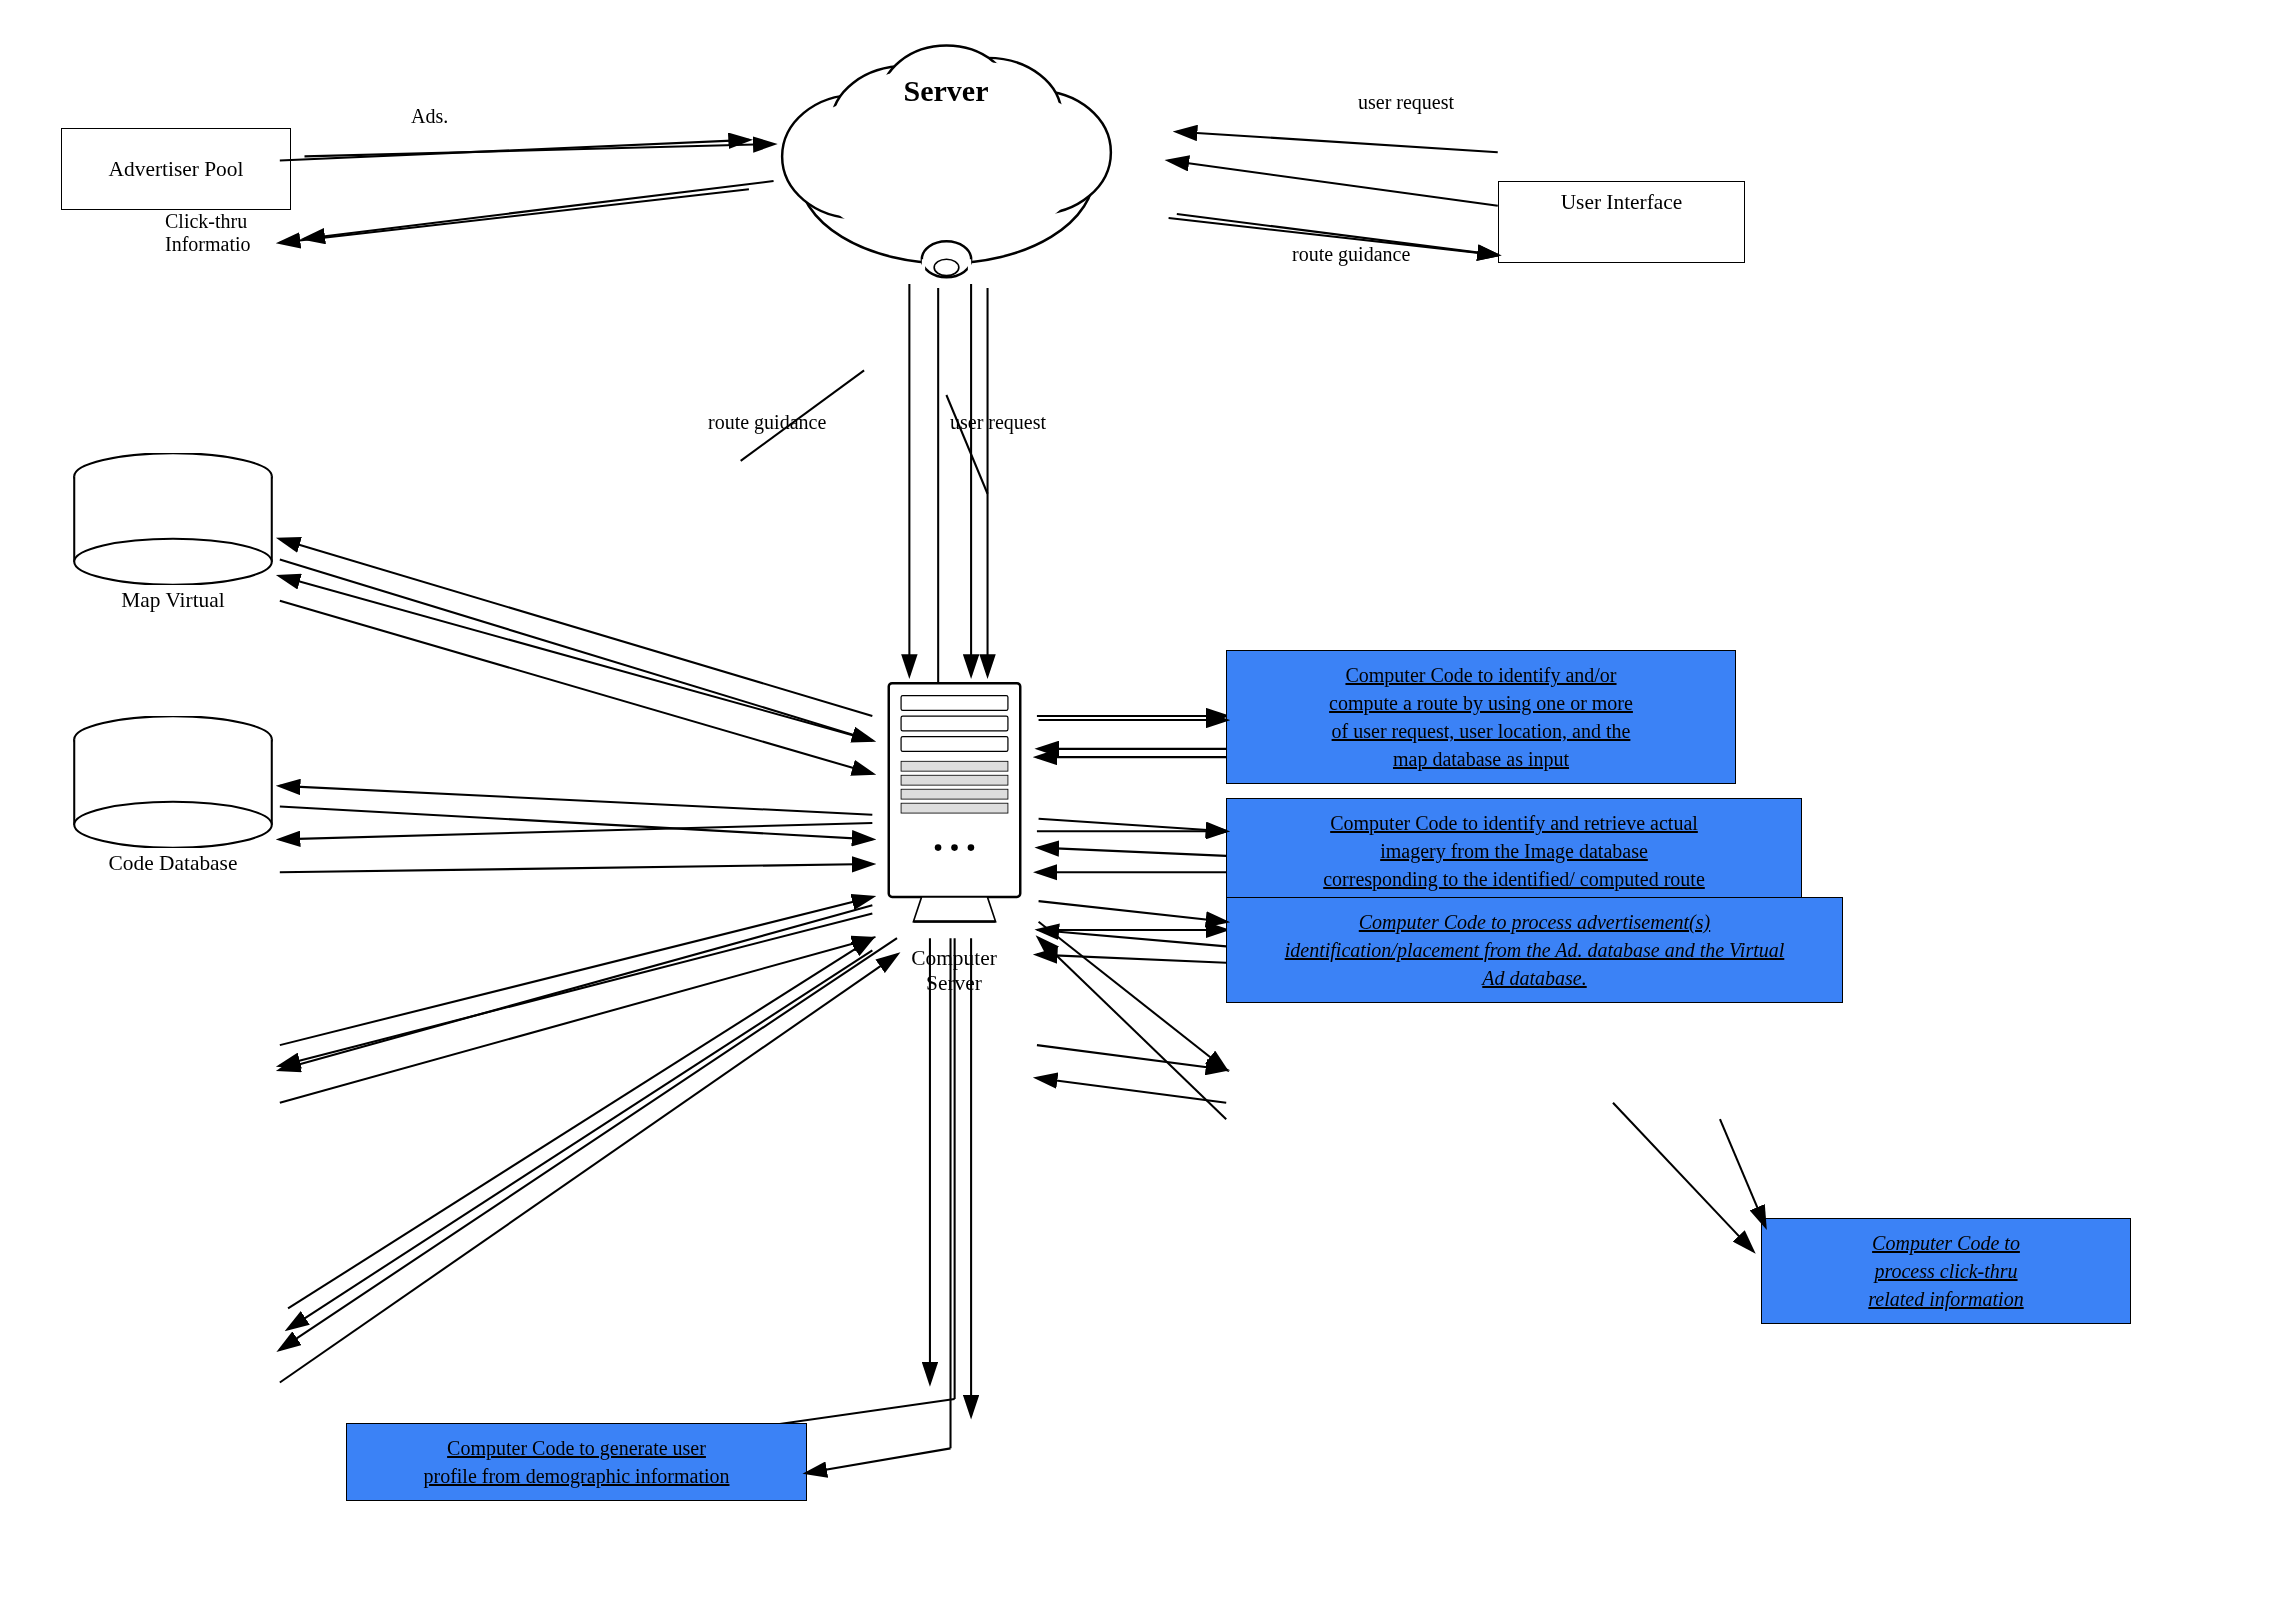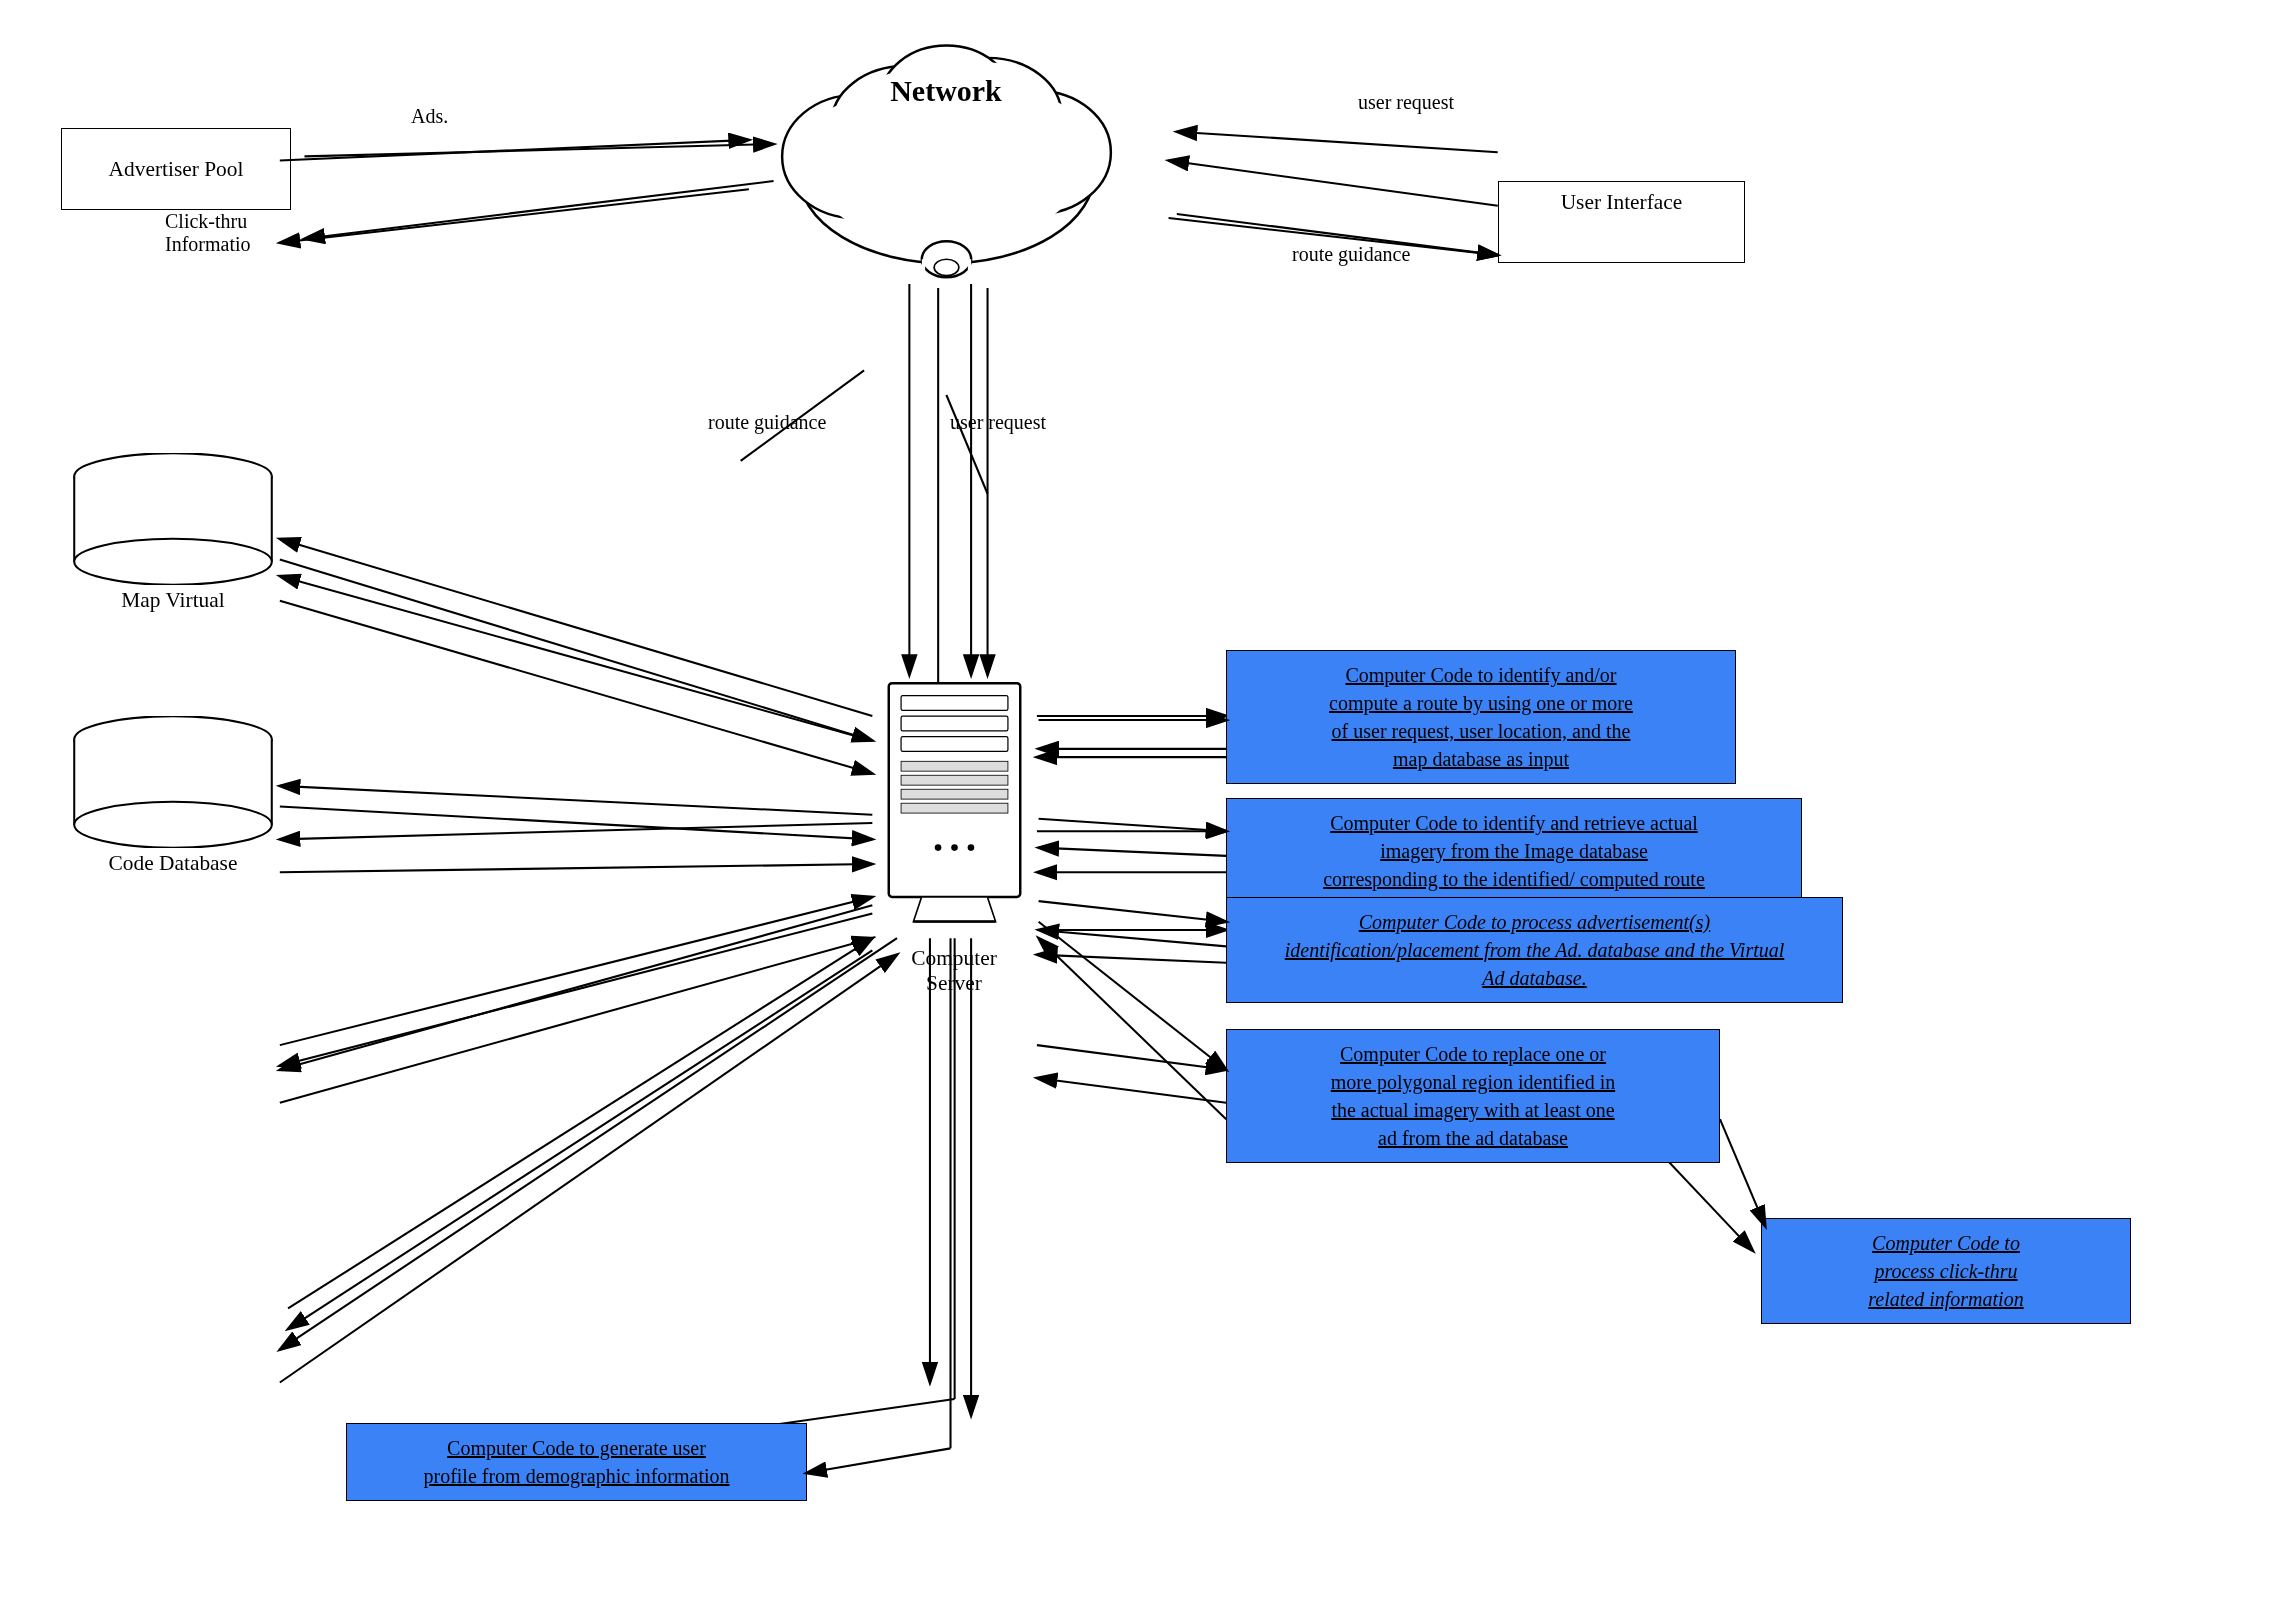--- a/index.html
+++ b/index.html
@@ -195,21 +195,21 @@
       <ellipse cx="210" cy="115" rx="80" ry="60" fill="white" stroke="none"></ellipse>
       <ellipse cx="295" cy="105" rx="80" ry="60" fill="white" stroke="none"></ellipse>
       <ellipse cx="250" cy="88" rx="72" ry="58" fill="white" stroke="none"></ellipse>
 
       <ellipse cx="250" cy="285" rx="30" ry="22" fill="white" stroke="black" stroke-width="3"></ellipse>
       <ellipse cx="250" cy="295" rx="15" ry="10" fill="white" stroke="black" stroke-width="2"></ellipse>
       <line x1="222" y1="285" x2="222" y2="310" stroke="white" stroke-width="4"></line>
       <line x1="278" y1="285" x2="278" y2="310" stroke="white" stroke-width="4"></line>
     </svg>
   </div>
-  <div class="cloud-label">Network</div>
+  <div class="cloud-label">Server</div>
 
   <div class="box" style="left:49px; top:128px; width:230px; height:82px; display:flex; align-items:center; justify-content:center;margin-left:12px;">
     <span>Advertiser Pool</span>
   </div>
 
   <div class="box" style="left:1498px; top:181px; width:247px; height:82px; display:flex; justify-content:center;">
     <span>User Interface</span>
   </div>
 
   <div class="label" style="left:411px; top:105px;">Ads.</div>
@@ -283,26 +283,20 @@
 imagery from the Image database
 corresponding to the identified/ computed route</span>
   </div>
 
   <div class="code-box" style="left:1226px; top:897px; width:617px;">
     <span style="white-space:pre-line; font-style:italic;">Computer Code to process advertisement(s)
 identification/placement from the Ad. database and the Virtual
 Ad database.</span>
   </div>
 
-  <div class="code-box" style="left:1226px; top:1029px; width:494px;">
-    <span style="white-space:pre-line;">Computer Code to replace one or
-more polygonal region identified in
-the actual imagery with at least one
-ad from the ad database</span>
-  </div>
 
   <div class="code-box" style="left:1761px; top:1218px; width:370px;">
     <span style="white-space:pre-line; font-style:italic;">Computer Code to
 process click-thru
 related information</span>
   </div>
 
   <div class="code-box" style="left:346px; top:1423px; width:461px;">
     <span style="white-space:pre-line;">Computer Code to generate user
 profile from demographic information</span>

